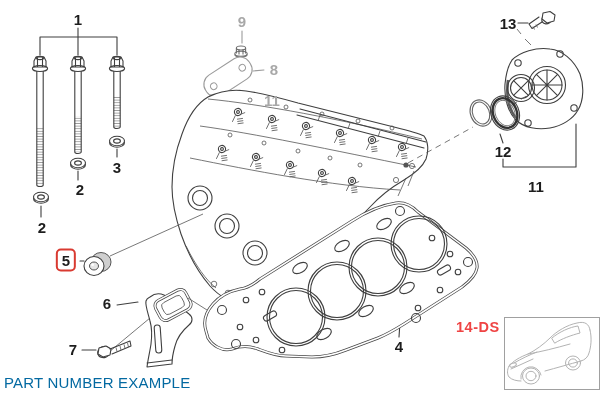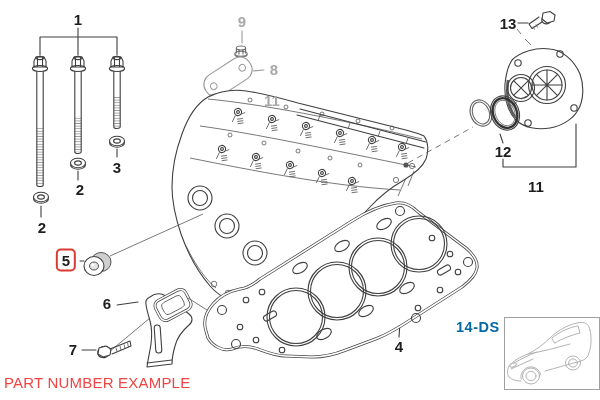--- a/index.html
+++ b/index.html
@@ -6,22 +6,22 @@
   .stage{position:relative;width:600px;height:400px;background:#fff;overflow:hidden;
          font-family:"Liberation Sans",sans-serif;}
   .stage svg{position:absolute;left:0;top:0;}
   .callout-layer{position:absolute;left:0;top:0;width:600px;height:400px;pointer-events:none;}
   .callout{position:absolute;transform:translate(-50%,-50%);font-weight:bold;
            font-size:15px;color:#1d1d1d;letter-spacing:0;line-height:1;pointer-events:auto;}
   .callout.muted{color:var(--muted,#a8a8a8);}
   .callout.boxed{border:2px solid var(--hl,#d93a31);border-radius:5px;background:#fff;
                  padding:2px 4px 2px 4px;}
   .diagram-code{position:absolute;left:456px;top:319px;font-weight:bold;font-size:14.5px;
-                color:#0369a1;letter-spacing:0.5px;}
-  .caption{position:absolute;left:4px;top:374px;font-size:15px;color:#ef4444;letter-spacing:0.2px;}
+                color:#ef4444;letter-spacing:0.5px;}
+  .caption{position:absolute;left:4px;top:374px;font-size:15px;color:#0369a1;letter-spacing:0.2px;}
   .ink{stroke:#3f3f3f;fill:none;stroke-width:1.1;stroke-linecap:round;stroke-linejoin:round;}
   .inkf{stroke:#3f3f3f;fill:#fff;stroke-width:1.1;stroke-linejoin:round;}
   .thin{stroke:#565656;fill:none;stroke-width:0.8;}
   .gray{stroke:#9b9b9b;fill:none;stroke-width:1.1;stroke-linecap:round;stroke-linejoin:round;}
   .grayf{stroke:#9b9b9b;fill:#fff;stroke-width:1.1;stroke-linejoin:round;}
   .dbl{stroke:#474747;fill:#fff;stroke-width:3;stroke-linejoin:round;}
   .dblw{stroke:#fff;fill:none;stroke-width:1.5;stroke-linejoin:round;}
   .carline{stroke:#b3b3b3;fill:none;stroke-width:1;stroke-linecap:round;stroke-linejoin:round;}
 </style>
 </head>

